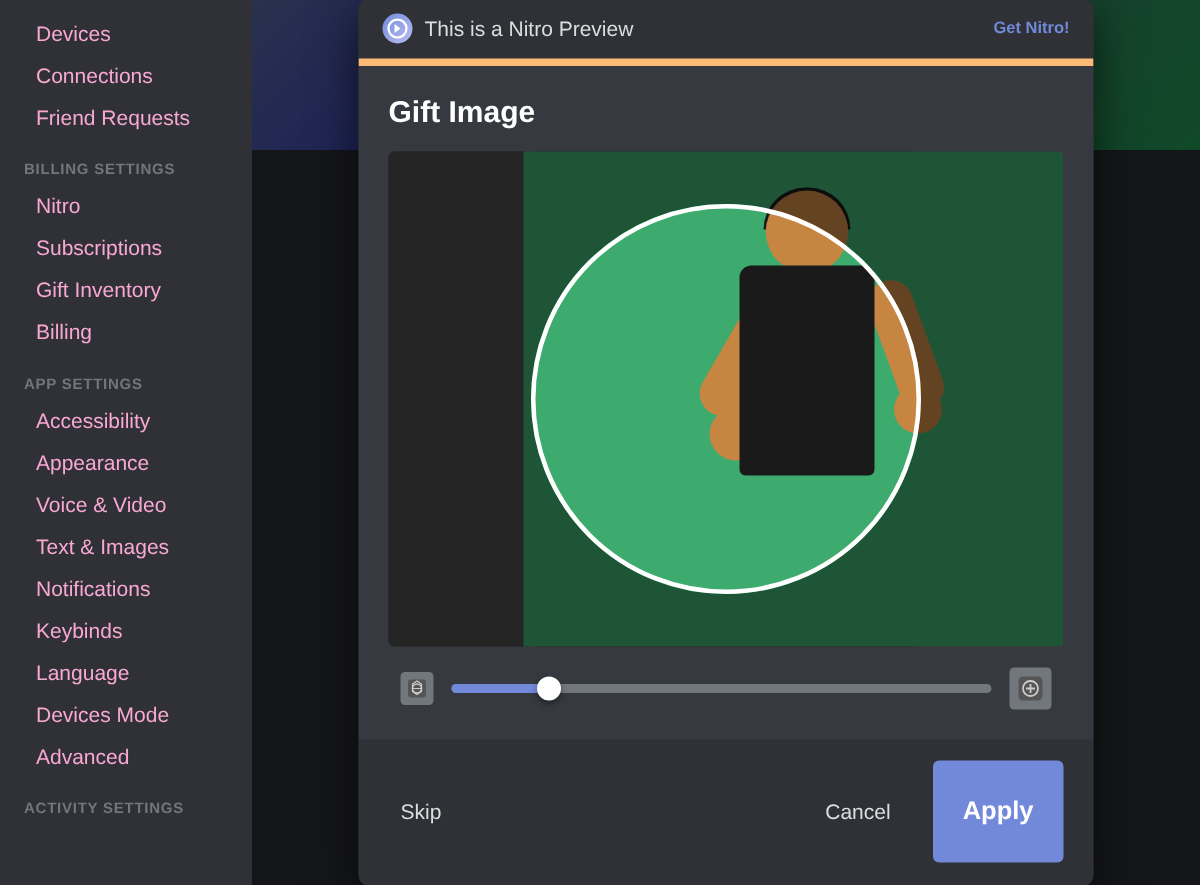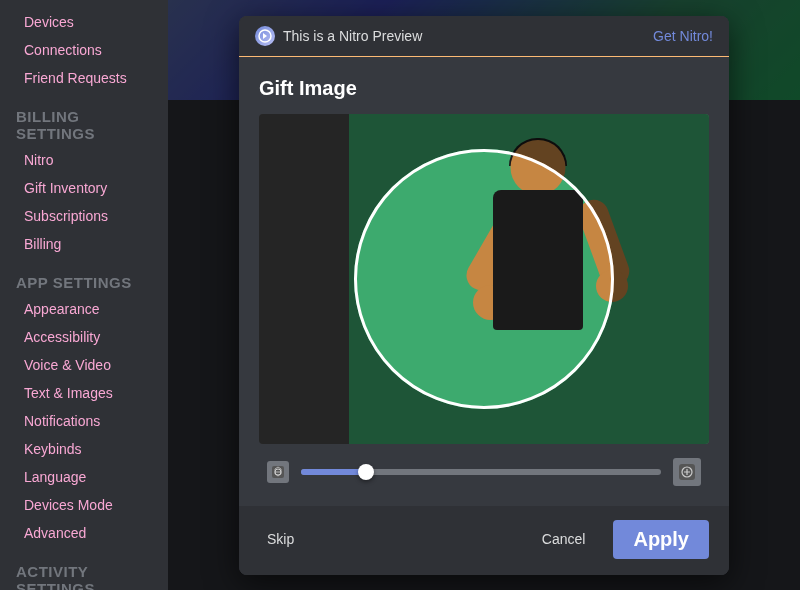--- a/index.html
+++ b/index.html
@@ -28,21 +28,21 @@
       color: #f9a8d4;
       cursor: pointer;
       border-radius: 4px;
       margin: 0 8px;
       display: flex;
       align-items: flex-end;
     }
 
     .sidebar-section-label {
       padding: 16px 16px 4px 16px;
-      font-size: 15px;
+      font-size: 10px;
       font-weight: 700;
       color: #72767d;
       text-transform: uppercase;
       letter-spacing: 0.5px;
     }
 
     
     .main-content {
       flex: 1;
       background: #36393f;
@@ -84,21 +84,21 @@
       box-shadow: 0 8px 32px rgba(0,0,0,0.6);
     }
 
     
     .nitro-bar {
       background: #2f3136;
       padding: 10px 16px;
       display: flex;
       align-items: center;
       justify-content: space-between;
-      border-bottom: 1px solid #fdba74;
+      border-bottom: 5px solid #fdba74;
     }
     .nitro-bar-left {
       display: flex;
       align-items: center;
       gap: 8px;
     }
     .nitro-icon {
       width: 20px;
       height: 20px;
       background: linear-gradient(135deg, #7289da, #b9bff4);
@@ -109,23 +109,23 @@
       font-size: 11px;
       color: white;
       flex-shrink: 0;
     }
     .nitro-bar-text {
       font-size: 14px;
       color: #dcddde;
       font-weight: 500;
     }
     .get-nitro-link {
-      font-size: 14px;
+      font-size: 11px;
       color: #7289da;
-      font-weight: 400;
+      font-weight: 700;
       cursor: pointer;
     }
 
     
     .modal-body {
       padding: 20px 20px 16px 20px;
       background: #36393f;
     }
 
     .modal-title {
@@ -293,24 +293,24 @@
       color: #dcddde;
       font-size: 14px;
       cursor: pointer;
       padding: 8px 16px;
       border-radius: 4px;
     }
     .btn-apply {
       background: #7289da;
       border: none;
       color: white;
-      font-size: 20px;
+      font-size: 17px;
       font-weight: 600;
       cursor: pointer;
-      padding: 8px 20px;
+      padding: 24px 20px;
       border-radius: 4px;
       text-align: center;
     }
 
     
     .person-head {
       width: 55px;
       height: 55px;
       background: #c68642;
       border-radius: 50%;
@@ -391,36 +391,36 @@
   <div class="sidebar-item">
     <span>Friend Requests</span>
   </div>
 
   <div class="sidebar-section-label">BILLING SETTINGS</div>
 
   <div class="sidebar-item">
     <span>Nitro</span>
   </div>
   <div class="sidebar-item">
+    <span>Subscriptions</span>
+  </div>
+  <div class="sidebar-item">
     <span>Gift Inventory</span>
   </div>
   <div class="sidebar-item">
-    <span>Subscriptions</span>
-  </div>
-  <div class="sidebar-item">
     <span>Billing</span>
   </div>
 
   <div class="sidebar-section-label">APP SETTINGS</div>
 
   <div class="sidebar-item">
+    <span>Accessibility</span>
+  </div>
+  <div class="sidebar-item">
     <span>Appearance</span>
-  </div>
-  <div class="sidebar-item">
-    <span>Accessibility</span>
   </div>
   <div class="sidebar-item">
     <span>Voice &amp; Video</span>
   </div>
   <div class="sidebar-item">
     <span>Text &amp; Images</span>
   </div>
   <div class="sidebar-item">
     <span>Notifications</span>
   </div>

